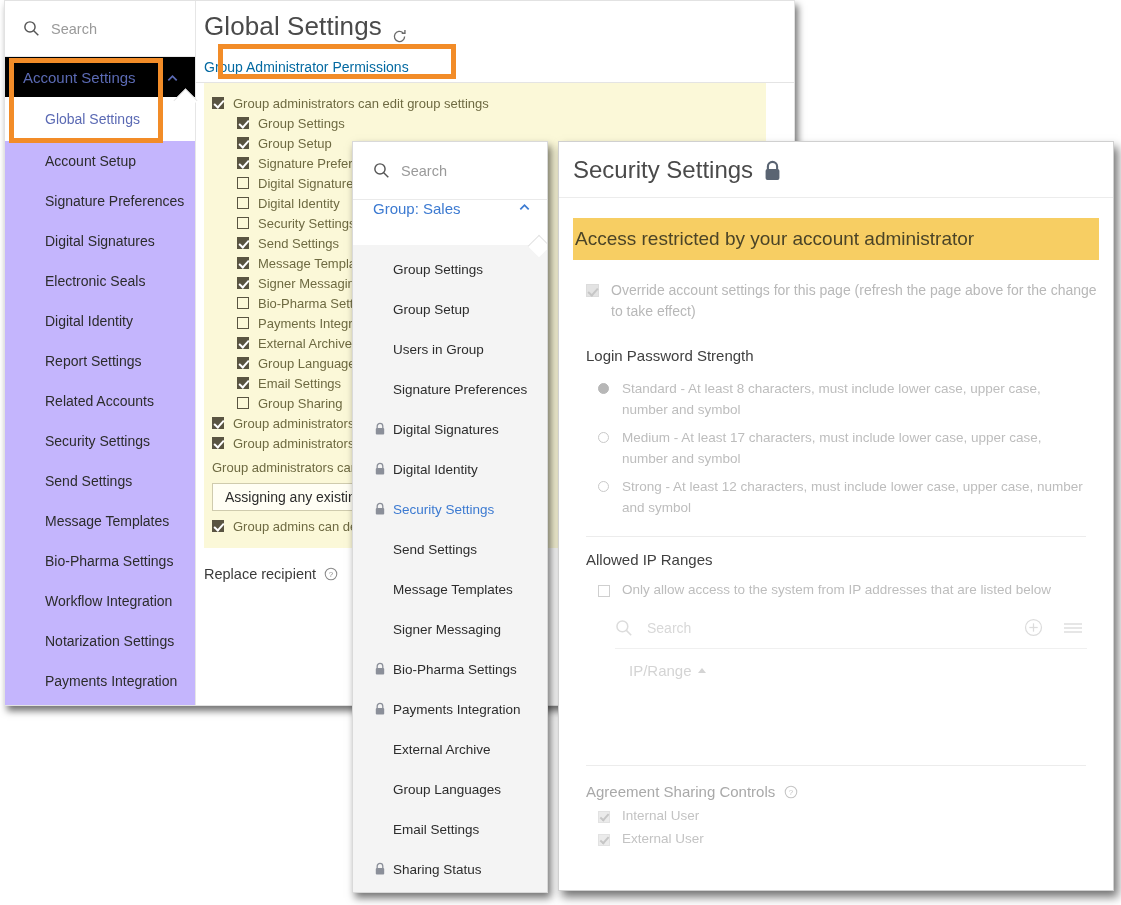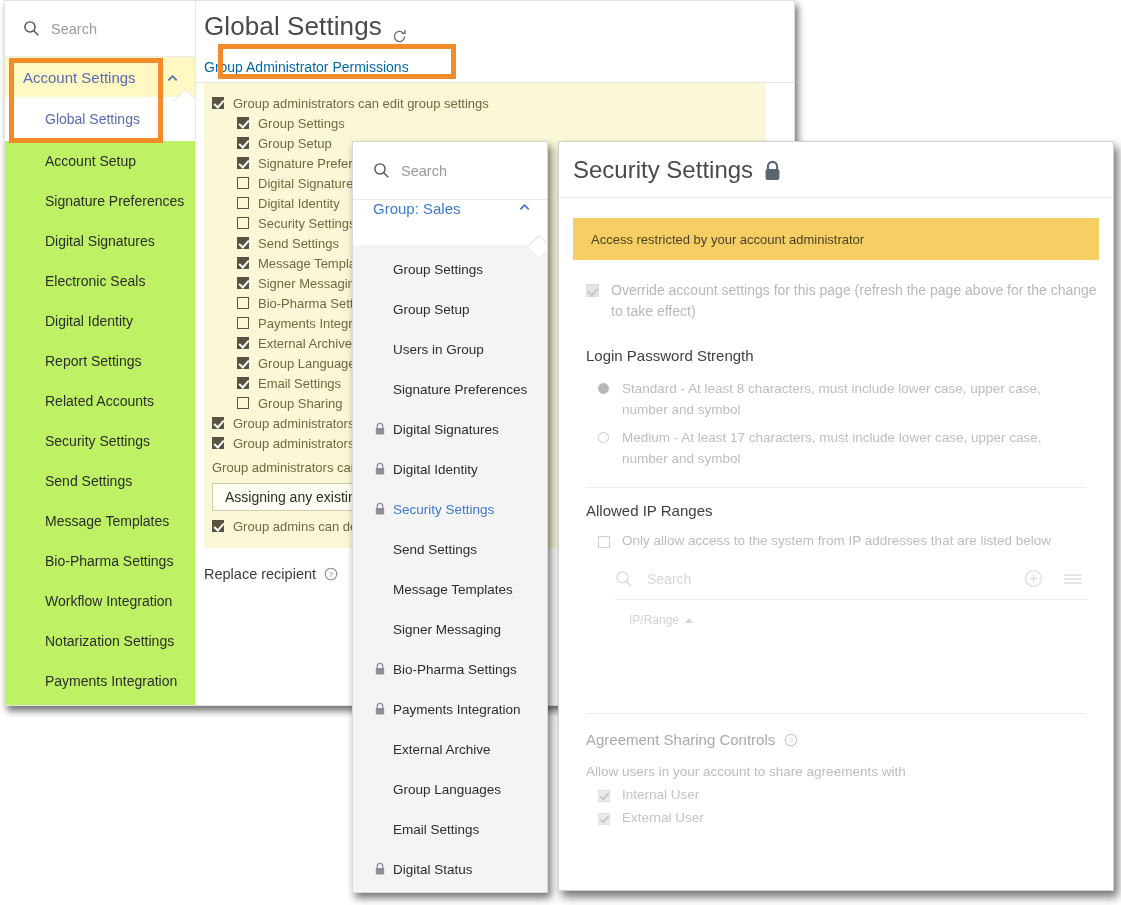--- a/index.html
+++ b/index.html
@@ -23,30 +23,30 @@
   .base-sidebar{
     width:190px;flex:0 0 190px;border-right:1px solid #e6e6e6;
     background:#fff;position:relative;
   }
   .search-row{
     height:56px;display:flex;align-items:center;gap:11px;
     padding-left:18px;border-bottom:1px solid #eaeaea;box-sizing:border-box;
   }
   .search-row .ph{color:#9a9a9a;font-size:14.5px;}
   .mag{width:17px;height:17px;flex:0 0 17px;}
-  .nav-list{background:#bef264;height:100%;}
+  .nav-list{background:#c4b5fd;height:100%;}
   .nav-top{background:#fff;}
   .nav-item{
     height:40px;display:flex;align-items:center;
     font-size:14px;color:#2c2c2c;padding-left:40px;box-sizing:border-box;
     position:relative;white-space:nowrap;
   }
   .nav-head{
     height:40px;display:flex;align-items:center;justify-content:space-between;
-    padding:0 16px 0 18px;font-size:15px;color:#5b6ab4;background:#fef9c3;
+    padding:0 16px 0 18px;font-size:15px;color:#5b6ab4;background:#000000;
     box-sizing:border-box;
   }
   .nav-sub{
     height:44px;display:flex;align-items:center;padding-left:40px;
     font-size:14px;color:#5b6ab4;background:#fff;box-sizing:border-box;
   }
   .chev-up{display:inline-block;width:13px;height:13px;}
   .notch{
     position:absolute;left:172px;top:91px;width:16px;height:16px;
     background:#fff;border-left:1px solid #e6e6e6;border-top:1px solid #e6e6e6;
@@ -133,21 +133,21 @@
   }
   .sec-head{
     height:56px;display:flex;align-items:center;gap:10px;padding-left:14px;
     border-bottom:1px solid #ececec;box-sizing:border-box;
   }
   .sec-title{font-size:24px;color:#4a4a4a;font-weight:400;}
   .lock-big{width:19px;height:22px;display:inline-block;margin-top:3px;}
   .sec-body{padding:20px 14px 0 14px;}
   .banner{
     background:#f7ce63;height:42px;display:flex;align-items:center;
-    padding-left:18px;font-size:13px;color:#4b4427;box-sizing:border-box;
+    padding-left:2px;font-size:19px;color:#4b4427;box-sizing:border-box;
   }
   .ovr{
     display:flex;gap:12px;margin-top:20px;font-size:14px;color:#b8b8b8;
     line-height:21px;padding-left:13px;
   }
   .cb-dis{width:13px;height:13px;flex:0 0 13px;background:#e3e3e3;
     border:1px solid #dcdcdc;position:relative;margin-top:4px;box-sizing:border-box;}
   .cb-dis:after{
     content:"";position:absolute;left:3px;top:1px;width:4px;height:8px;
     border:solid #c6c6c6;border-width:0 2px 2px 0;transform:rotate(42deg);
@@ -164,21 +164,21 @@
   .cb-empty{width:12px;height:12px;flex:0 0 12px;border:1.5px solid #cfcfcf;
     box-sizing:border-box;margin-top:3px;}
   .ip-search{
     margin:10px 0 0 42px;display:flex;align-items:center;height:42px;
     border-bottom:1px solid #f0f0f0;width:472px;box-sizing:border-box;
   }
   .ip-search .ph{color:#d8d8d8;font-size:14px;margin-left:14px;flex:1;}
   .mag-pale{width:18px;height:18px;flex:0 0 18px;}
   .plus-ico{width:19px;height:19px;flex:0 0 19px;margin-right:20px;}
   .burger{width:20px;height:14px;flex:0 0 20px;margin-right:4px;}
-  .ip-col{margin-left:56px;font-size:12px;color:#d4d4d4;margin-top:13px;
+  .ip-col{margin-left:56px;font-size:15px;color:#d4d4d4;margin-top:13px;
     display:flex;align-items:center;gap:6px;}
   .caret-up{width:0;height:0;border-left:4px solid transparent;
     border-right:4px solid transparent;border-bottom:5px solid #d4d4d4;}
   .asc-head{font-size:15px;color:#a9a9a9;margin:17px 0 0 13px;
     display:flex;align-items:center;gap:9px;}
   .help-ico{width:14px;height:14px;display:inline-block;}
   .asc-note{font-size:13.5px;color:#bdbdbd;margin:16px 0 0 13px;}
   .asc-row{display:flex;gap:12px;margin:8px 0 0 25px;font-size:13.5px;color:#c3c3c3;}
   .cb-gray{width:12px;height:12px;flex:0 0 12px;background:#ebebeb;
     border:1px solid #e2e2e2;position:relative;box-sizing:border-box;margin-top:3px;}
@@ -473,21 +473,21 @@
       </div>
     <div class="g-item">
         <span class="ilabel">Email Settings</span>
       </div>
 
     <div class="g-item haslock">
       <span class="lock-sm"><svg viewBox="0 0 12 14" width="12" height="14">
             <path d="M3.2 6V4.2a2.8 2.8 0 0 1 5.6 0V6" fill="none" stroke="#8b8f99" stroke-width="1.3"></path>
             <rect x="1.8" y="6" width="8.4" height="6.6" rx="1" fill="#8b8f99"></rect>
           </svg></span>
-      <span class="ilabel">Digital Status</span>
+      <span class="ilabel">Sharing Status</span>
     </div>
   </div>
 </div>
 
 <div class="win" id="security-window">
   <div class="sec-head">
     <span class="sec-title">Security Settings</span>
     <span class="lock-big">
       <svg viewBox="0 0 18 21" width="19" height="22">
           <path d="M4.6 9V6.2a4.4 4.4 0 0 1 8.8 0V9" fill="none" stroke="#5a6472" stroke-width="2"></path>
@@ -510,20 +510,24 @@
 
     <div class="radio-list">
       <div class="radio-row">
         <span class="rad on"></span>
         <span>Standard - At least 8 characters, must include lower case, upper case, number and symbol</span>
       </div>
       <div class="radio-row">
         <span class="rad"></span>
         <span>Medium - At least 17 characters, must include lower case, upper case, number and symbol</span>
       </div>
+      <div class="radio-row">
+        <span class="rad"></span>
+        <span>Strong - At least 12 characters, must include lower case, upper case, number and symbol</span>
+      </div>
     </div>
 
     <div class="divider"></div>
 
     <div class="sec-sub" style="margin-top:14px;">Allowed IP Ranges</div>
 
     <div class="ipchk">
       <span class="cb-empty"></span>
       <span>Only allow access to the system from IP addresses that are listed below</span>
     </div>
@@ -562,21 +566,20 @@
     <div class="asc-head">
       <span>Agreement Sharing Controls</span>
       <span class="help-ico">
         <svg viewBox="0 0 16 16" width="14" height="14">
             <circle cx="8" cy="8" r="6.6" fill="none" stroke="#c5c5c5" stroke-width="1.2"></circle>
             <text x="8" y="11.4" font-size="9" text-anchor="middle" fill="#c5c5c5" font-family="Liberation Sans">?</text>
           </svg>
       </span>
     </div>
 
-    <div class="asc-note">Allow users in your account to share agreements with</div>
 
     <div class="asc-row">
       <span class="cb-gray"></span>
       <span>Internal User</span>
     </div>
     <div class="asc-row">
       <span class="cb-gray"></span>
       <span>External User</span>
     </div>
   </div>

